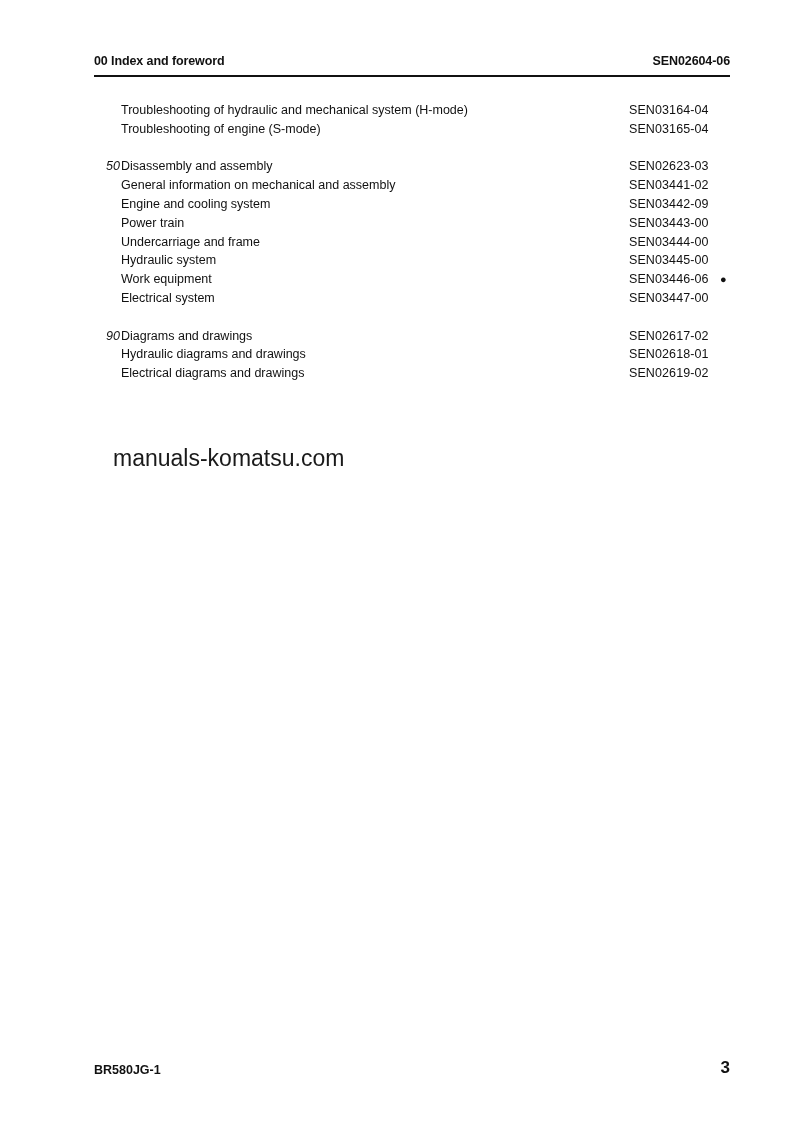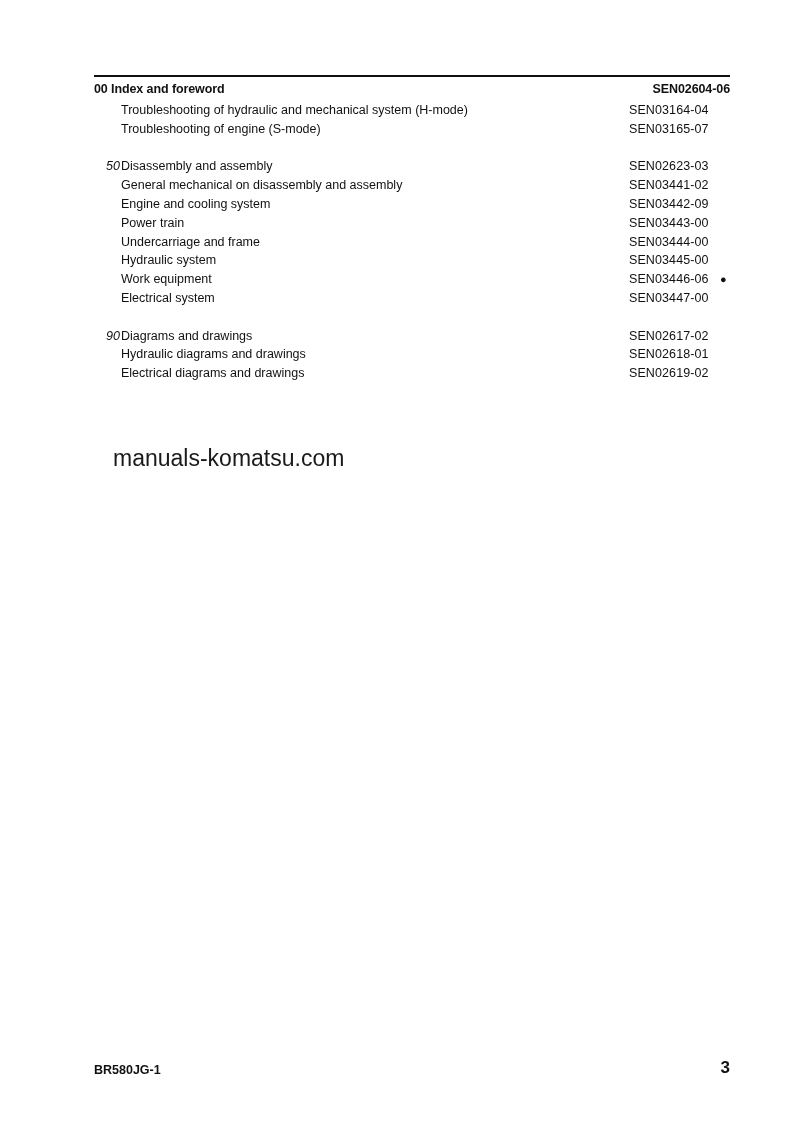--- a/index.html
+++ b/index.html
@@ -24,21 +24,20 @@
       border-bottom: 2px solid #111111;
       box-sizing: border-box;
     }
     .header-left, .header-right {
       position: absolute;
       top: 0;
       font-size: 12.5px;
       font-weight: bold;
       line-height: 16px;
       letter-spacing: -0.1px;
-      margin-top: 28px;
     }
     .header-left { left: 0; }
     .header-right { right: 0; }
 
     .toc {
       position: absolute;
       left: 94px;
       top: 101px;
       width: 636px;
     }
@@ -117,31 +116,31 @@
 
 <div class="toc">
   <div class="toc-row">
     <span class="toc-num"></span>
     <span class="toc-title">Troubleshooting of hydraulic and mechanical system (H-mode)</span>
     <span class="toc-code">SEN03164-04</span>
   </div>
   <div class="toc-row">
     <span class="toc-num"></span>
     <span class="toc-title">Troubleshooting of engine (S-mode)</span>
-    <span class="toc-code">SEN03165-07</span>
+    <span class="toc-code">SEN03165-04</span>
   </div>
 
   <div class="toc-row gap-before">
     <span class="toc-num">50</span>
     <span class="toc-title">Disassembly and assembly</span>
     <span class="toc-code">SEN02623-03</span>
   </div>
   <div class="toc-row">
     <span class="toc-num"></span>
-    <span class="toc-title">General mechanical on disassembly and assembly</span>
+    <span class="toc-title">General information on mechanical and assembly</span>
     <span class="toc-code">SEN03441-02</span>
   </div>
   <div class="toc-row">
     <span class="toc-num"></span>
     <span class="toc-title">Engine and cooling system</span>
     <span class="toc-code">SEN03442-09</span>
   </div>
   <div class="toc-row">
     <span class="toc-num"></span>
     <span class="toc-title">Power train</span>

